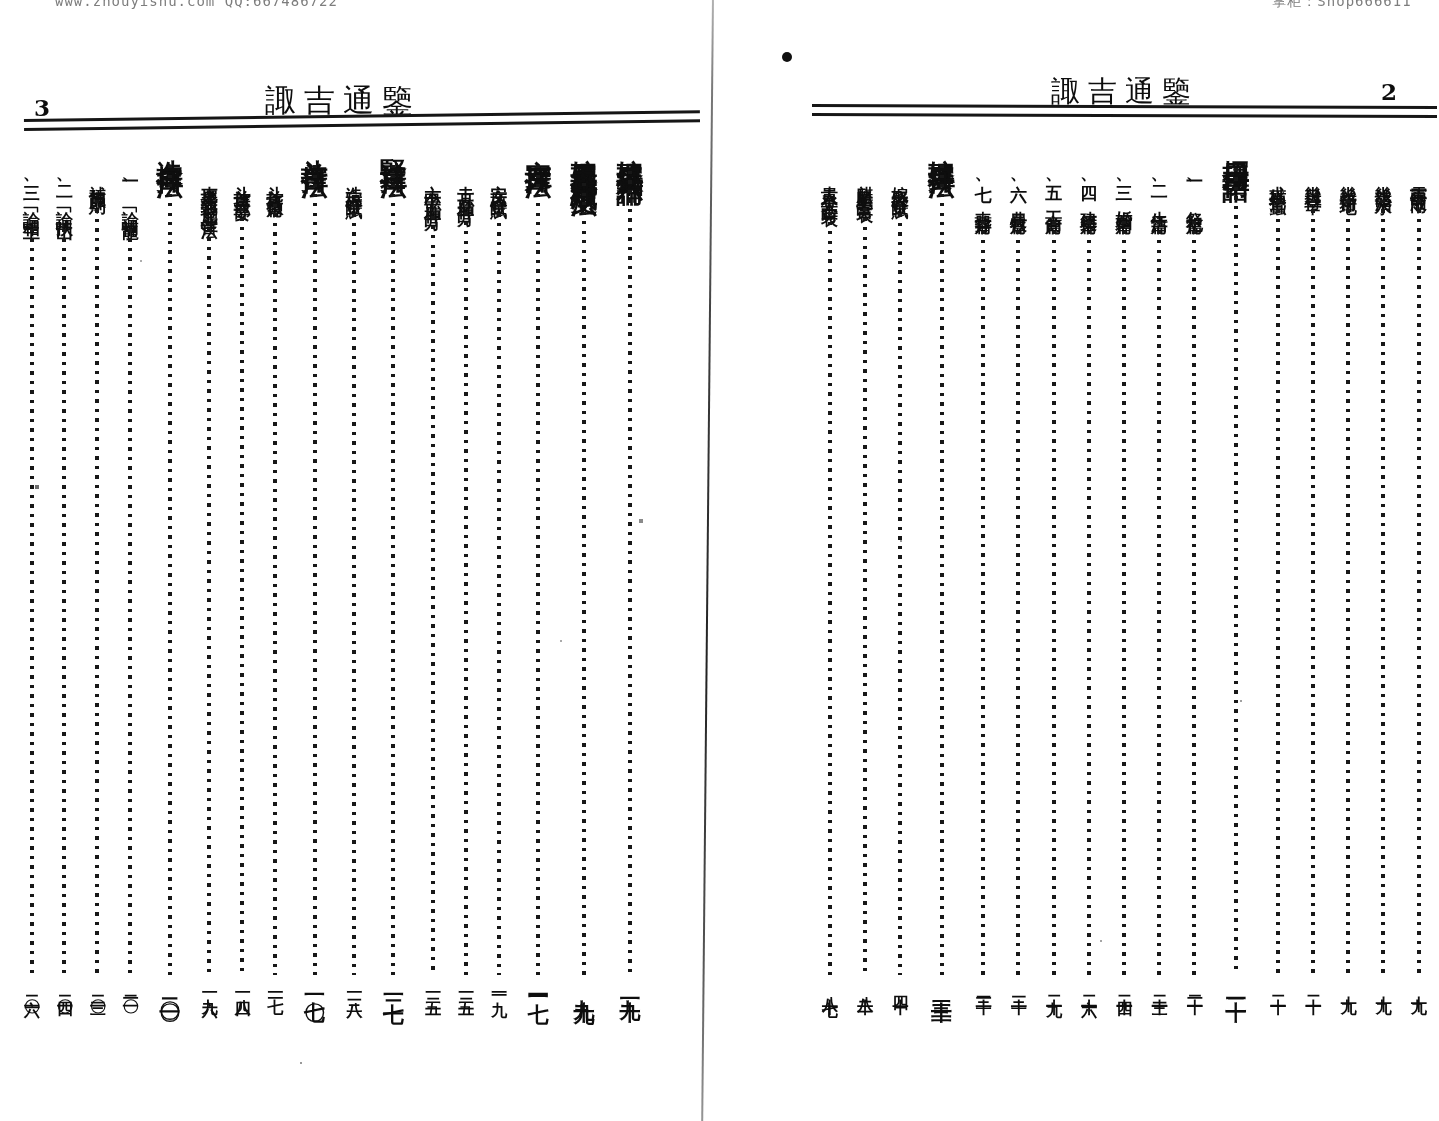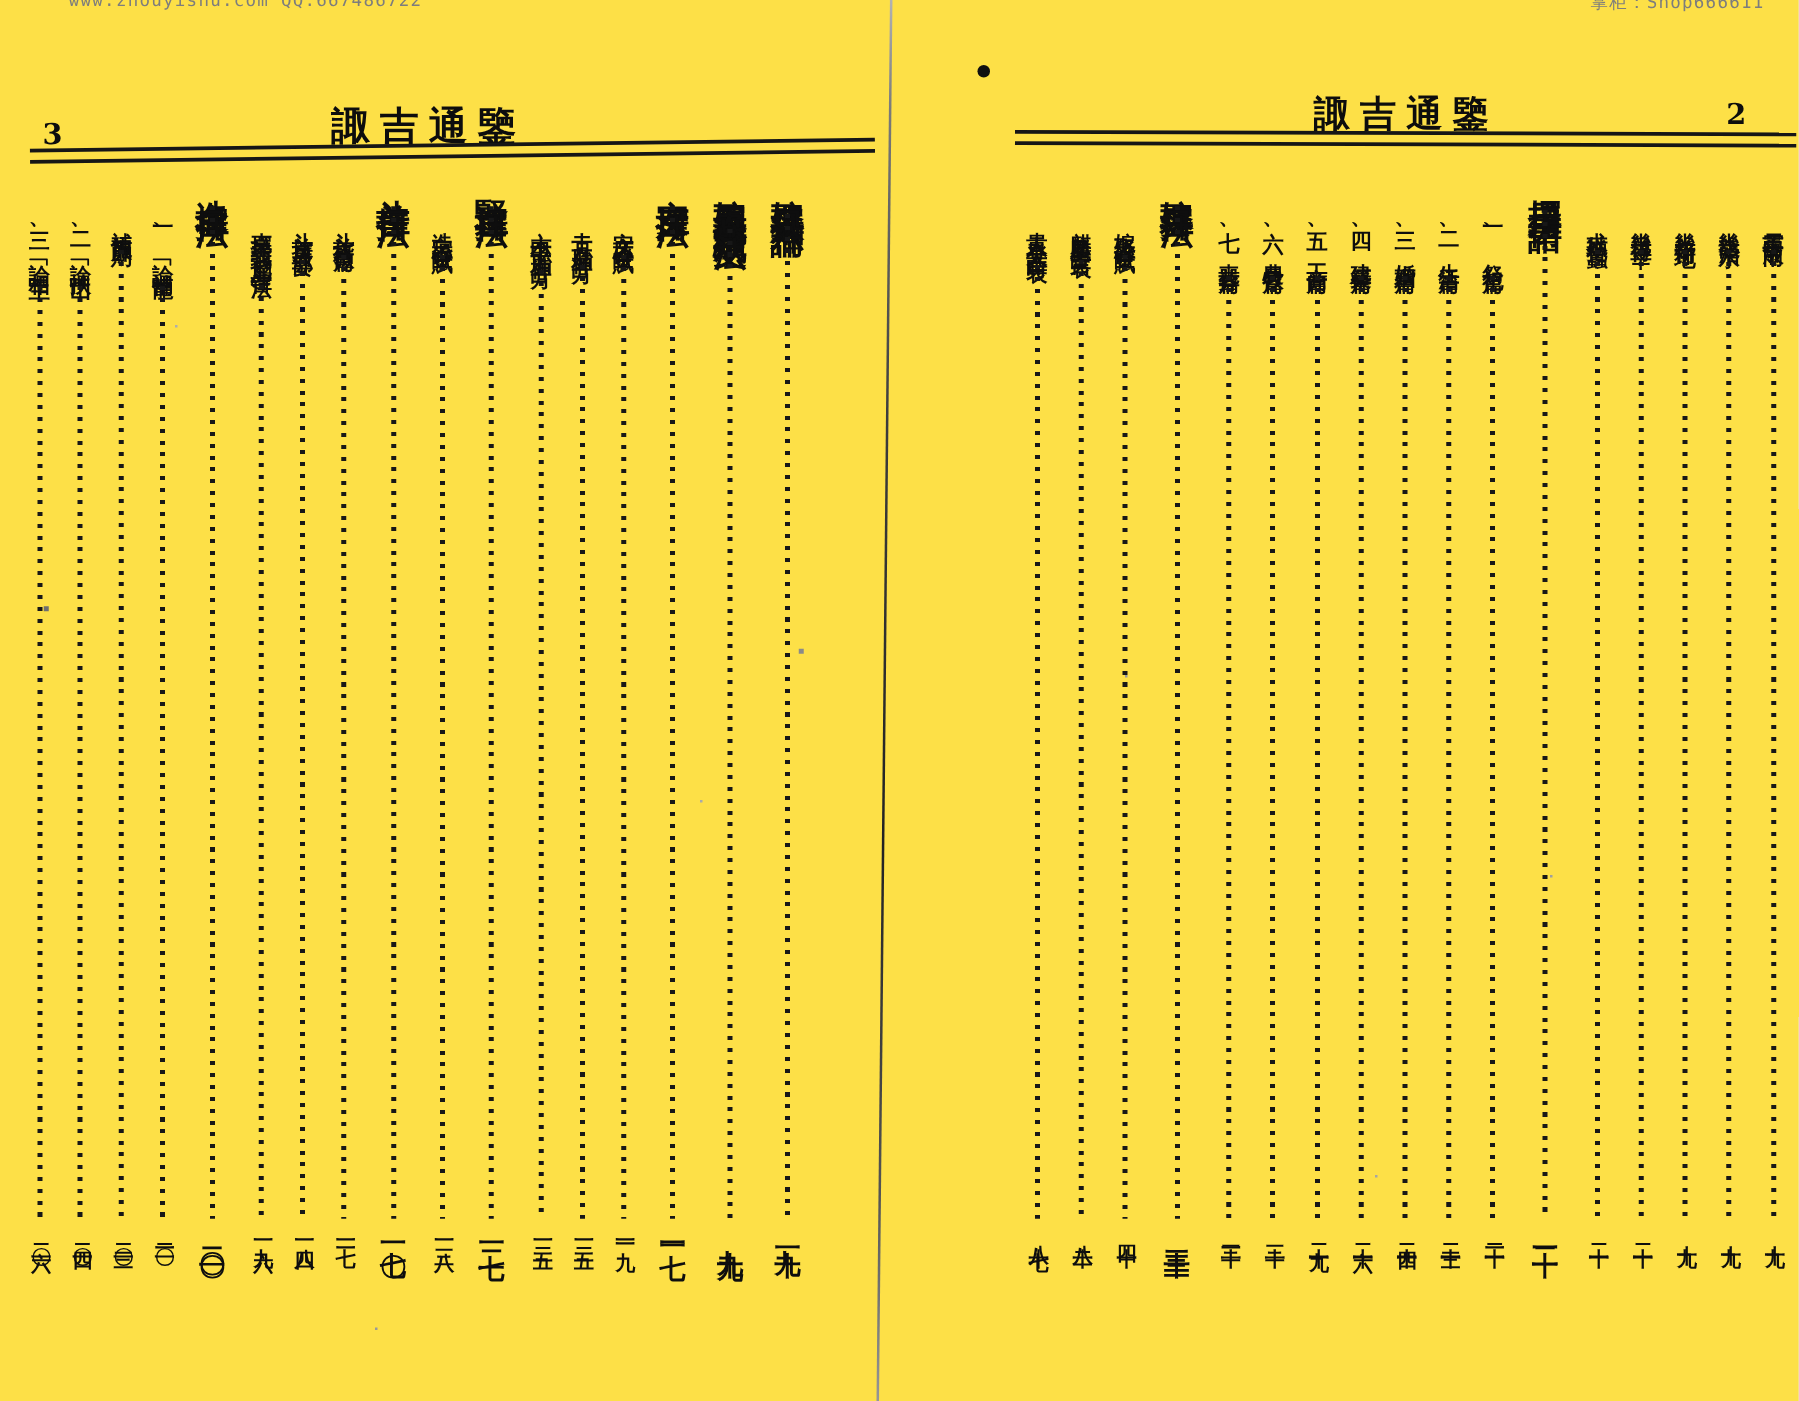--- a/index.html
+++ b/index.html
@@ -1,18 +1,18 @@
 <!DOCTYPE html>
 <html><head>
 <meta charset="utf-8">
 <style>
   html,body{margin:0;padding:0;background:#e8e8e6;}
   .stage{
     position:relative;width:1439px;height:1121px;overflow:hidden;
-    background:#fde047;
+    background:#ffffff;
     font-family:"Liberation Serif","DejaVu Serif",serif;
     color:#141414;
   }
   
   .wm{
     position:absolute;top:0;height:9px;overflow:hidden;
     font-family:"DejaVu Sans Mono","Liberation Mono",monospace;
     font-size:14px;color:#7d7d7d;letter-spacing:1px;
   }
   .wm span{position:relative;top:-7px;display:block;white-space:nowrap;}
@@ -36,21 +36,21 @@
       640px 520px 0 1px #8a8a8a,
       300px 1062px 0 0 #999,
       900px 540px 0 0 #9a9a9a,
       1240px 700px 0 0 #a0a0a0,
       560px 640px 0 0 #aaa,
       140px 260px 0 0 #adadad,
       1100px 940px 0 0 #a5a5a5;
   }
   
   .book-title{
-    position:absolute;margin:0;font-weight:bold;letter-spacing:8px;color:#0d0d0d;
+    position:absolute;margin:0;font-weight:normal;letter-spacing:8px;color:#0d0d0d;
   }
   .title-left{left:178px;top:80px;width:330px;font-size:31px;text-align:center;}
   .title-right{left:985px;top:72px;width:280px;font-size:29px;text-align:center;}
   .pagenum{position:absolute;font-weight:bold;color:#0d0d0d;font-size:23px;
     font-family:"DejaVu Serif","Liberation Serif",serif;}
   .pagenum-left{left:34px;top:94px;}
   .pagenum-right{left:1381px;top:78px;}
   .rule{position:absolute;height:6px;border-top:3px solid #161616;border-bottom:3px solid #161616;}
   .rule-left{left:24px;top:119px;width:676px;transform:rotate(-0.75deg);transform-origin:left center;}
   .rule-right{left:812px;top:104px;width:625px;transform:rotate(0.18deg);transform-origin:left center;}

